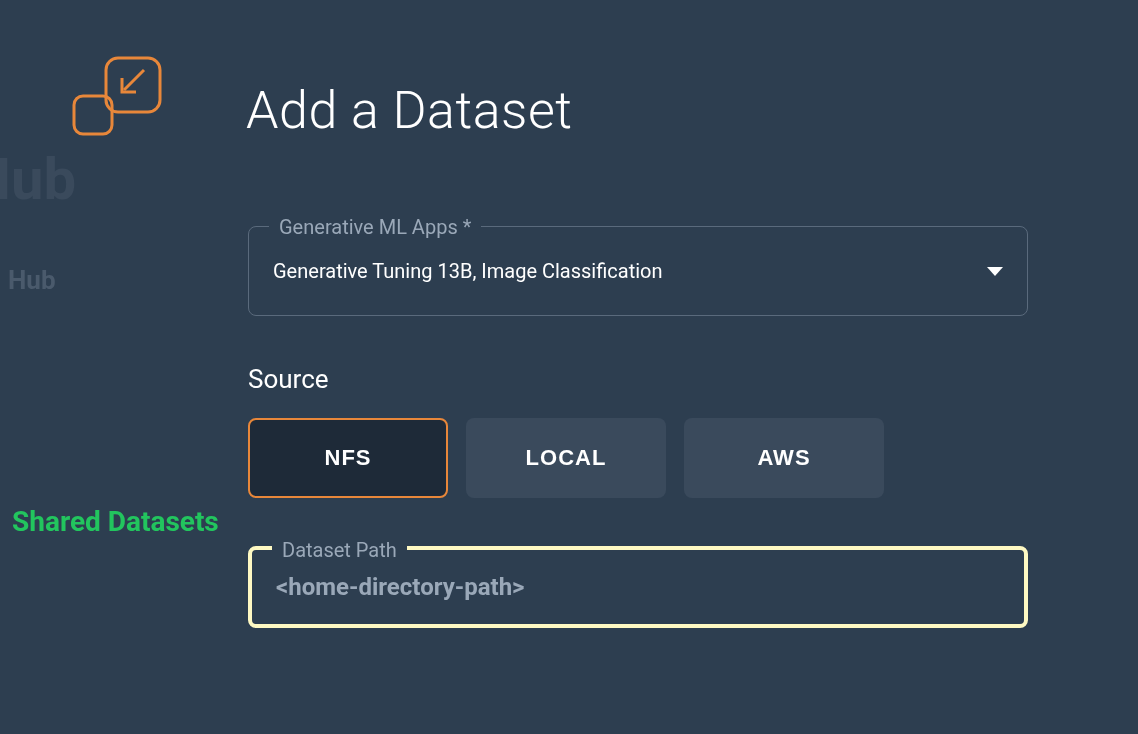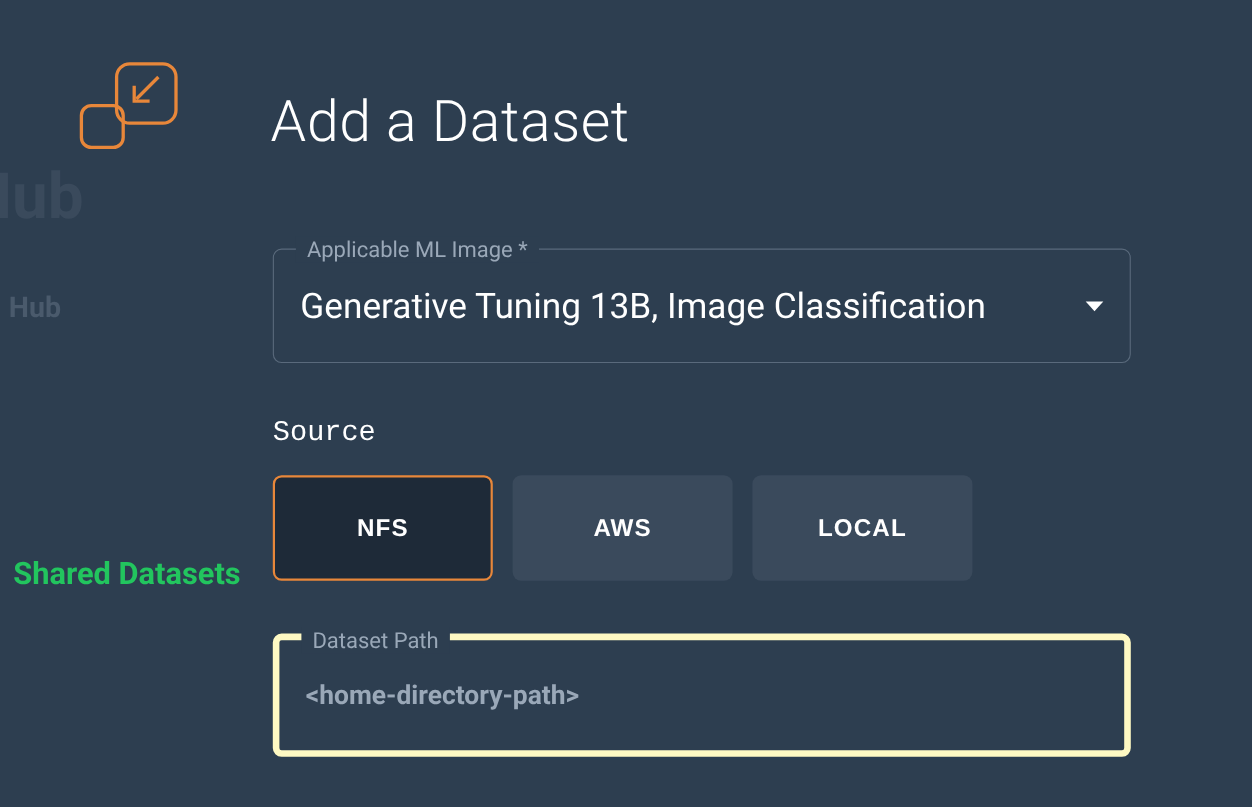--- a/index.html
+++ b/index.html
@@ -93,48 +93,47 @@
     }
     
     .select-display {
       display: flex;
       justify-content: space-between;
       align-items: center;
       cursor: pointer;
     }
     
     .select-value {
-      font-size: 32px;
+      font-size: 20px;
       color: #ffffff;
     }
     
     .dropdown-arrow {
       width: 0;
       height: 0;
       border-left: 8px solid transparent;
       border-right: 8px solid transparent;
       border-top: 9px solid #ffffff;
     }
     
     .section-label {
       font-size: 26px;
       color: #ffffff;
       margin-bottom: 24px;
-      font-family: Liberation Mono, monospace;
     }
     
     .button-group {
       display: flex;
       gap: 18px;
       margin-bottom: 48px;
     }
     
     .source-button {
       flex: 0 0 200px;
-      height: 96px;
+      height: 80px;
       border-radius: 8px;
       background-color: #3a4a5c;
       border: none;
       color: #ffffff;
       font-size: 22px;
       font-weight: 600;
       letter-spacing: 1px;
       cursor: pointer;
       display: flex;
       align-items: center;
@@ -146,23 +145,23 @@
       border: 2px solid #e8873a;
     }
     
     .input-placeholder {
       font-size: 24px;
       color: #9aa8b8;
       font-weight: bold;
     }
     
     .dataset-path-field {
-      border: 6px solid #fef9c3;
+      border: 4px solid #fef9c3;
       border-radius: 8px;
-      padding: 36px 24px;
+      padding: 23px 24px;
       position: relative;
     }
   </style>
 </head>
 <body>
 
 <div class="background-text bg-hub-large">Hub</div>
 <div class="background-text bg-hub-small">Hub</div>
 <div class="background-text bg-shared">Shared Datasets</div>
 
@@ -175,32 +174,32 @@
       <polyline points="54,30 54,44 68,44" fill="none" stroke="#e8873a" stroke-width="3"></polyline>
     </svg>
   </div>
   <h1 class="page-title">Add a Dataset</h1>
 </div>
 
 <div class="content">
 
   <div class="form-field">
     <div class="form-field-outline select-display">
-      <span class="form-field-label">Applicable ML Image *</span>
+      <span class="form-field-label">Generative ML Apps *</span>
       <span class="select-value">Generative Tuning 13B, Image Classification</span>
       <span class="dropdown-arrow"></span>
     </div>
   </div>
 
   <div>
     <div class="section-label">Source</div>
     <div class="button-group">
       <button class="source-button active">NFS</button>
+      <button class="source-button">LOCAL</button>
       <button class="source-button">AWS</button>
-      <button class="source-button">LOCAL</button>
     </div>
   </div>
 
   <div class="form-field">
     <div class="dataset-path-field">
       <span class="form-field-label">Dataset Path</span>
       <span class="input-placeholder">&lt;home-directory-path&gt;</span>
     </div>
   </div>
 

